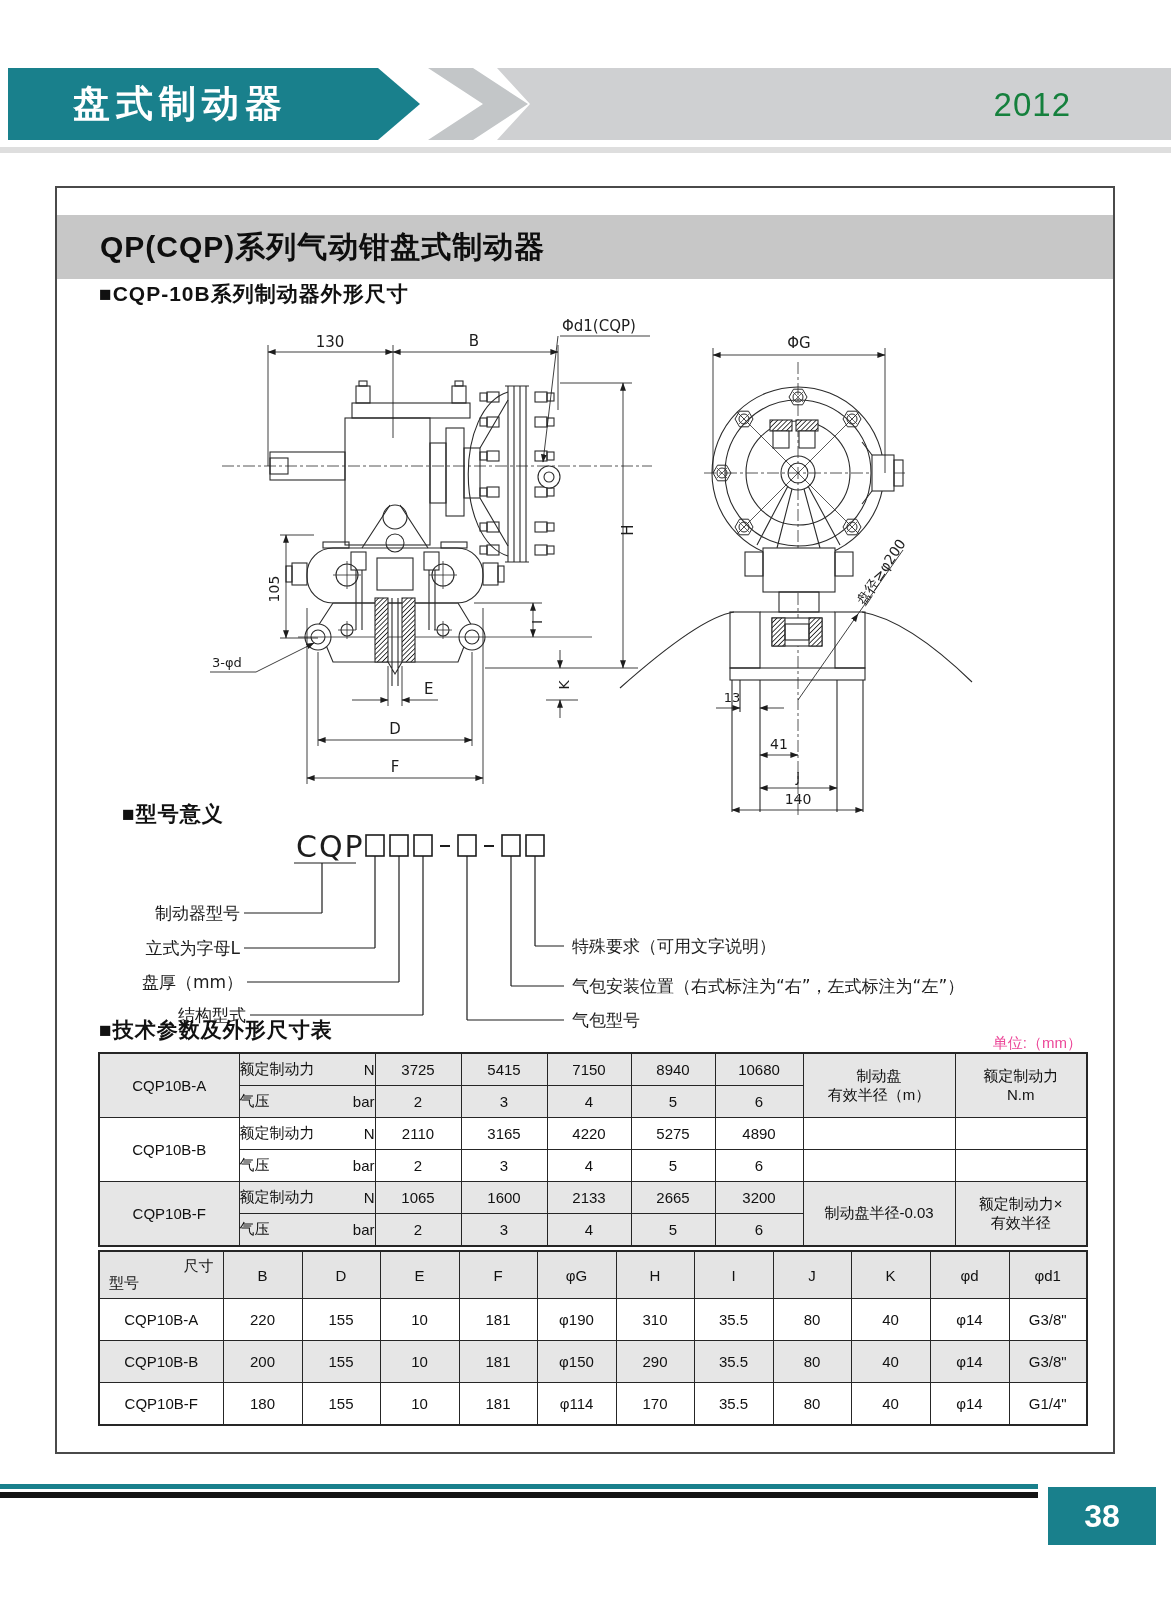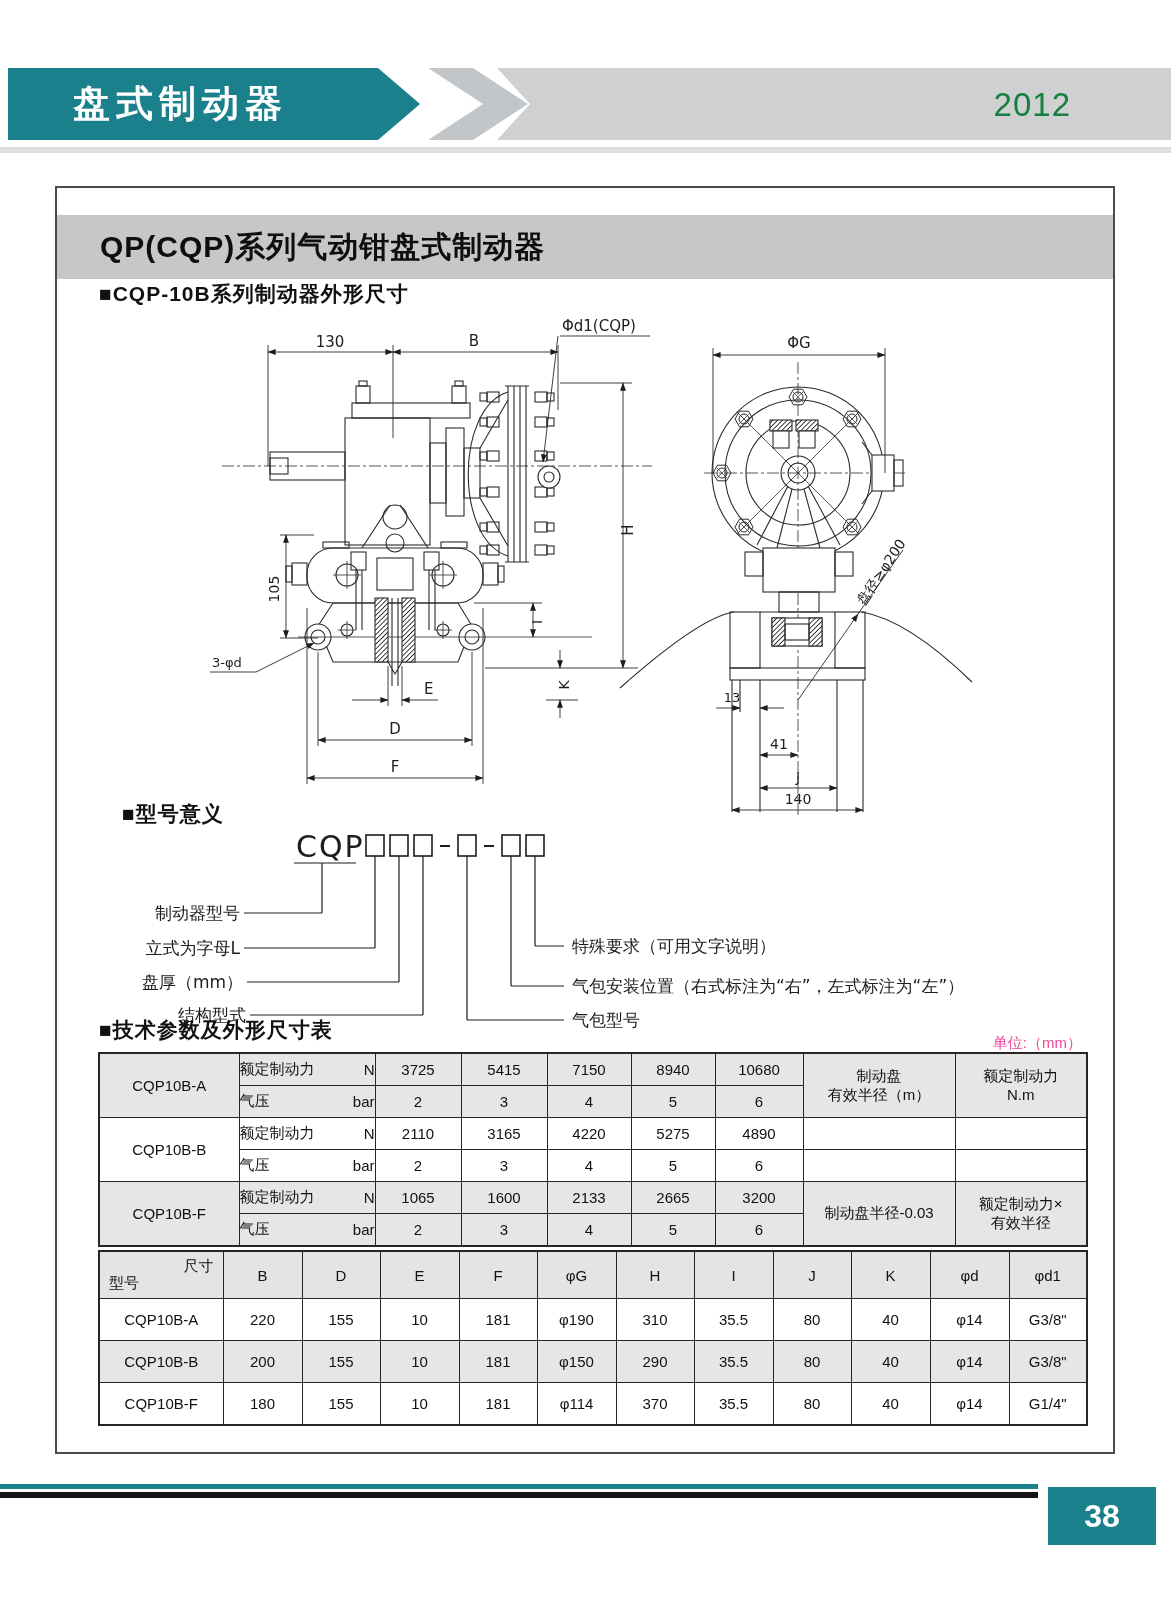--- a/index.html
+++ b/index.html
@@ -467,21 +467,21 @@
         <td>φ14</td>
         <td>G3/8"</td>
       </tr>
       <tr class="w">
         <td>CQP10B-F</td>
         <td>180</td>
         <td>155</td>
         <td>10</td>
         <td>181</td>
         <td>φ114</td>
-        <td>370</td>
+        <td>170</td>
         <td>35.5</td>
         <td>80</td>
         <td>40</td>
         <td>φ14</td>
         <td>G1/4"</td>
       </tr>
     </tbody>
       </table>
   </div>
 

